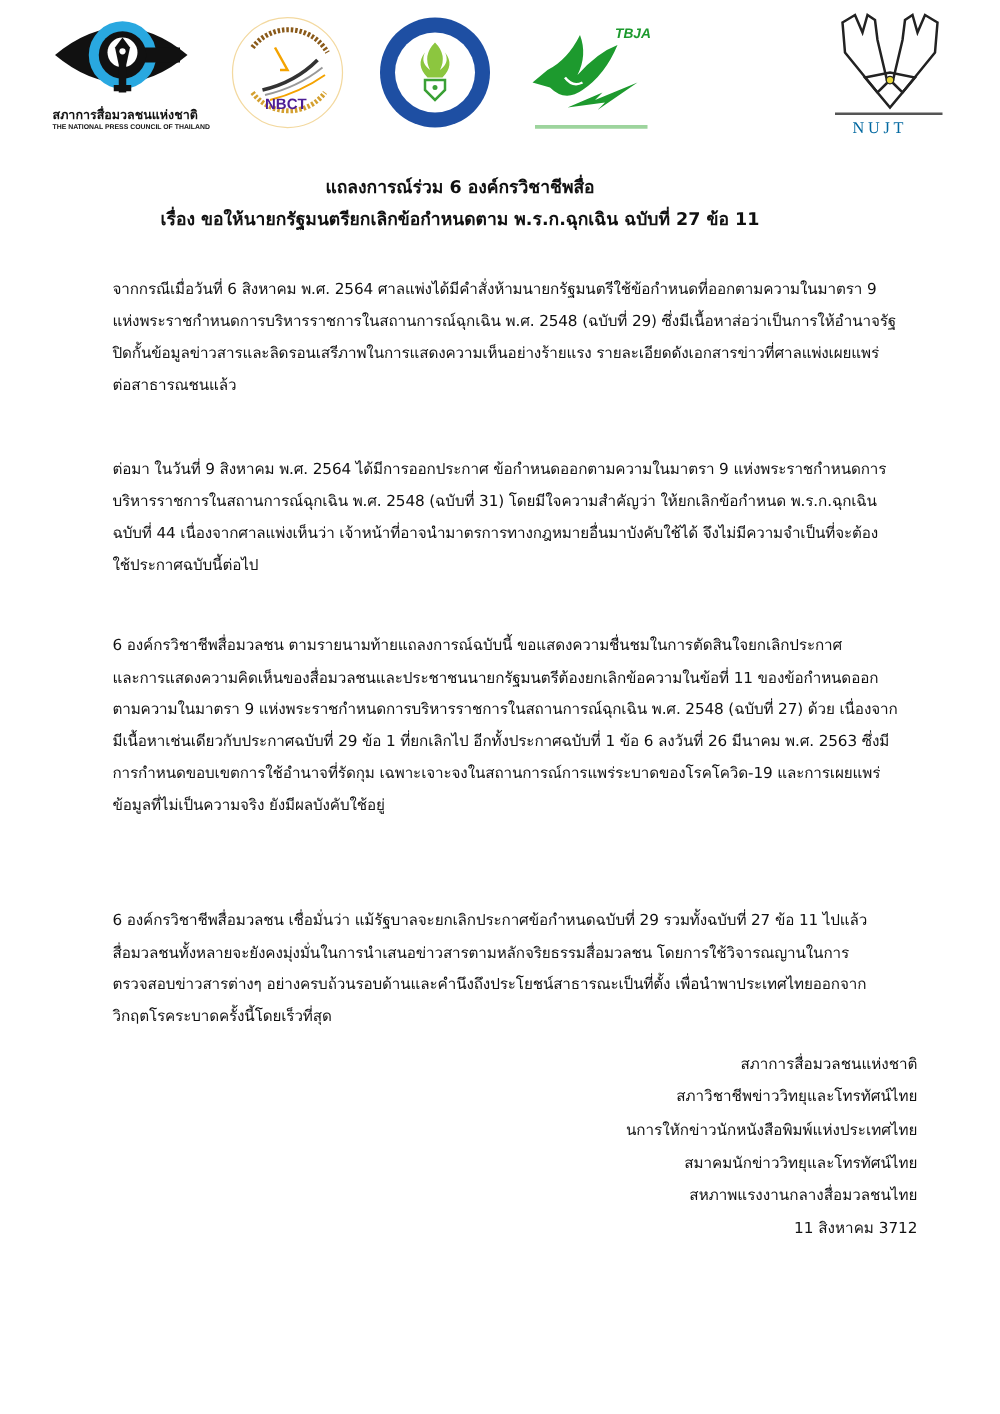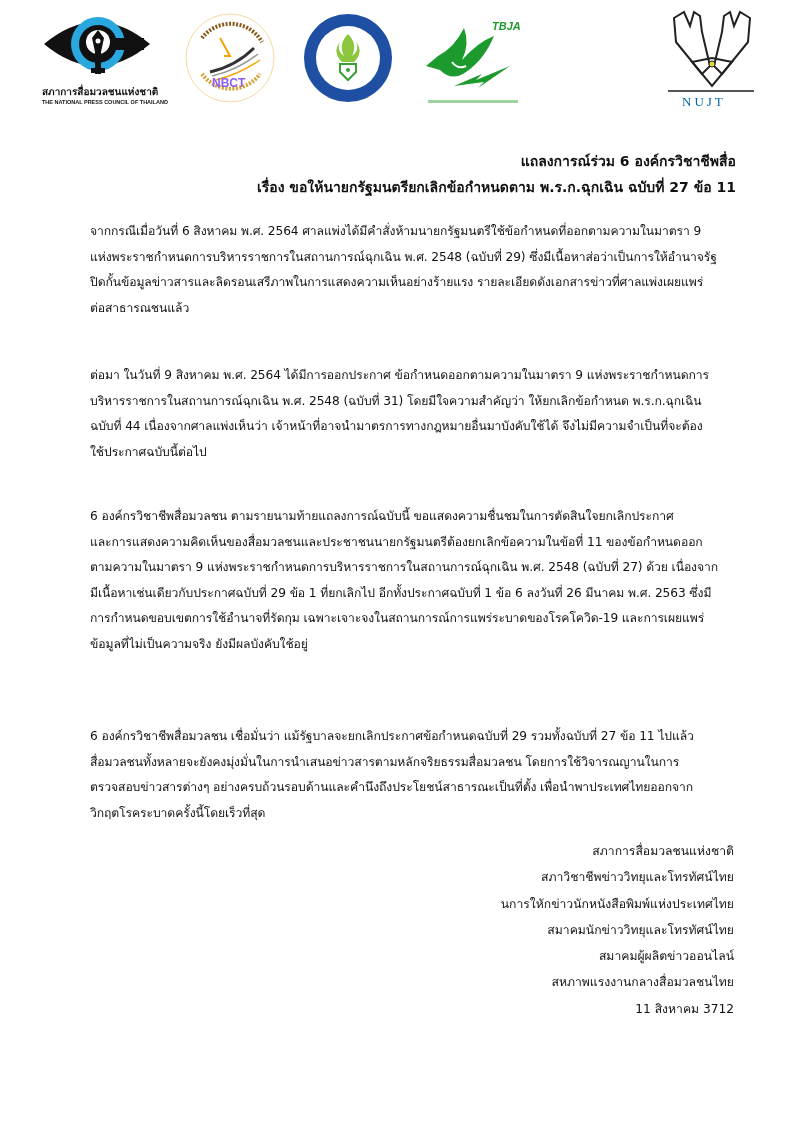--- a/index.html
+++ b/index.html
@@ -8,21 +8,21 @@
       font-family: "DejaVu Sans", "Liberation Sans", sans-serif;
       color: #111;
     }
     .logos {
       position: absolute; top: 8px; left: 40px; width: 730px; height: 100px;
     }
     .logo { position: absolute; top: 0; height: 100px; }
     .logo svg { display: block; }
     .logo-caption { position: absolute; font-family: "Liberation Sans", sans-serif; white-space: nowrap; }
 
-    .title-block { position: absolute; top: 148px; left: 0; width: 736px; text-align: right; }
+    .title-block { position: absolute; top: 137px; left: 0; width: 736px; text-align: center; }
     .title { font-size: 14px; font-weight: bold; line-height: 26px; }
 
     .body-text {
       position: absolute; left: 90px; width: 650px;
       font-size: 12.2px; line-height: 25.5px; letter-spacing: -0.1px;
     }
     .para { margin: 0; white-space: nowrap; }
     .sign-block {
       position: absolute; right: 66px; top: 838px; text-align: right;
       font-size: 12.2px; line-height: 26.3px;
@@ -53,21 +53,21 @@
   <div class="logo" style="left:140px;width:100px;">
     <svg width="100" height="100" viewBox="0 0 100 100">
       <circle cx="50" cy="50" r="44" fill="none" stroke="#f3d9a0" stroke-width="1"></circle>
       <path d="M22 30 A36 36 0 0 1 82 34" fill="none" stroke="#8a5a1a" stroke-width="4" stroke-dasharray="2 1.5"></path>
       <path d="M40 30 L50 48 L44 48" fill="none" stroke="#f4a300" stroke-width="2"></path>
       <path d="M30 64 Q56 58 74 40" fill="none" stroke="#333" stroke-width="3"></path>
       <path d="M32 68 Q58 62 78 46" fill="none" stroke="#999" stroke-width="1.5"></path>
       <path d="M36 72 Q60 66 80 52" fill="none" stroke="#f4a300" stroke-width="1.5"></path>
       <path d="M22 66 A36 36 0 0 0 80 66" fill="none" stroke="#d4a030" stroke-width="4" stroke-dasharray="2 1.5"></path>
     </svg>
-    <div class="logo-caption" style="top:68px;left:32px;font-size:12px;font-weight:bold;color:#8b5cf6;">NBCT</div>
+    <div class="logo-caption" style="top:68px;left:32px;font-size:12px;font-weight:bold;color:#4c1d95;">NBCT</div>
   </div>
 
   <div class="logo" style="left:262px;width:92px;">
     <svg width="92" height="92" viewBox="0 0 92 92" style="margin-top:4px;">
       <circle cx="46" cy="46" r="44" fill="#1e4fa3"></circle>
       <circle cx="46" cy="46" r="32" fill="#fff"></circle>
       <path d="M46 22 Q36 32 42 44 Q34 38 38 30 Q30 40 40 50 L52 50 Q62 40 54 30 Q58 38 50 44 Q56 32 46 22 Z" fill="#8cc63f"></path>
       <path d="M38 52 L54 52 L54 60 L46 68 L38 60 Z" fill="none" stroke="#3aa035" stroke-width="2"></path>
       <circle cx="46" cy="58" r="2" fill="#3aa035"></circle>
     </svg>
@@ -129,16 +129,15 @@
   <p class="para">สื่อมวลชนทั้งหลายจะยังคงมุ่งมั่นในการนำเสนอข่าวสารตามหลักจริยธรรมสื่อมวลชน โดยการใช้วิจารณญานในการ</p>
   <p class="para">ตรวจสอบข่าวสารต่างๆ อย่างครบถ้วนรอบด้านและคำนึงถึงประโยชน์สาธารณะเป็นที่ตั้ง เพื่อนำพาประเทศไทยออกจาก</p>
   <p class="para">วิกฤตโรคระบาดครั้งนี้โดยเร็วที่สุด</p>
 </div>
 
 <div class="sign-block">
   <span class="sign-line">สภาการสื่อมวลชนแห่งชาติ</span>
   <span class="sign-line">สภาวิชาชีพข่าววิทยุและโทรทัศน์ไทย</span>
   <span class="sign-line">นการใหักข่าวนักหนังสือพิมพ์แห่งประเทศไทย</span>
   <span class="sign-line">สมาคมนักข่าววิทยุและโทรทัศน์ไทย</span>
-  <span class="sign-line">สมาคมผู้ผลิตข่าวออนไลน์</span>
   <span class="sign-line">สหภาพแรงงานกลางสื่อมวลชนไทย</span>
   <span class="sign-line">11 สิงหาคม 3712</span>
 </div>
 
 </body></html>

